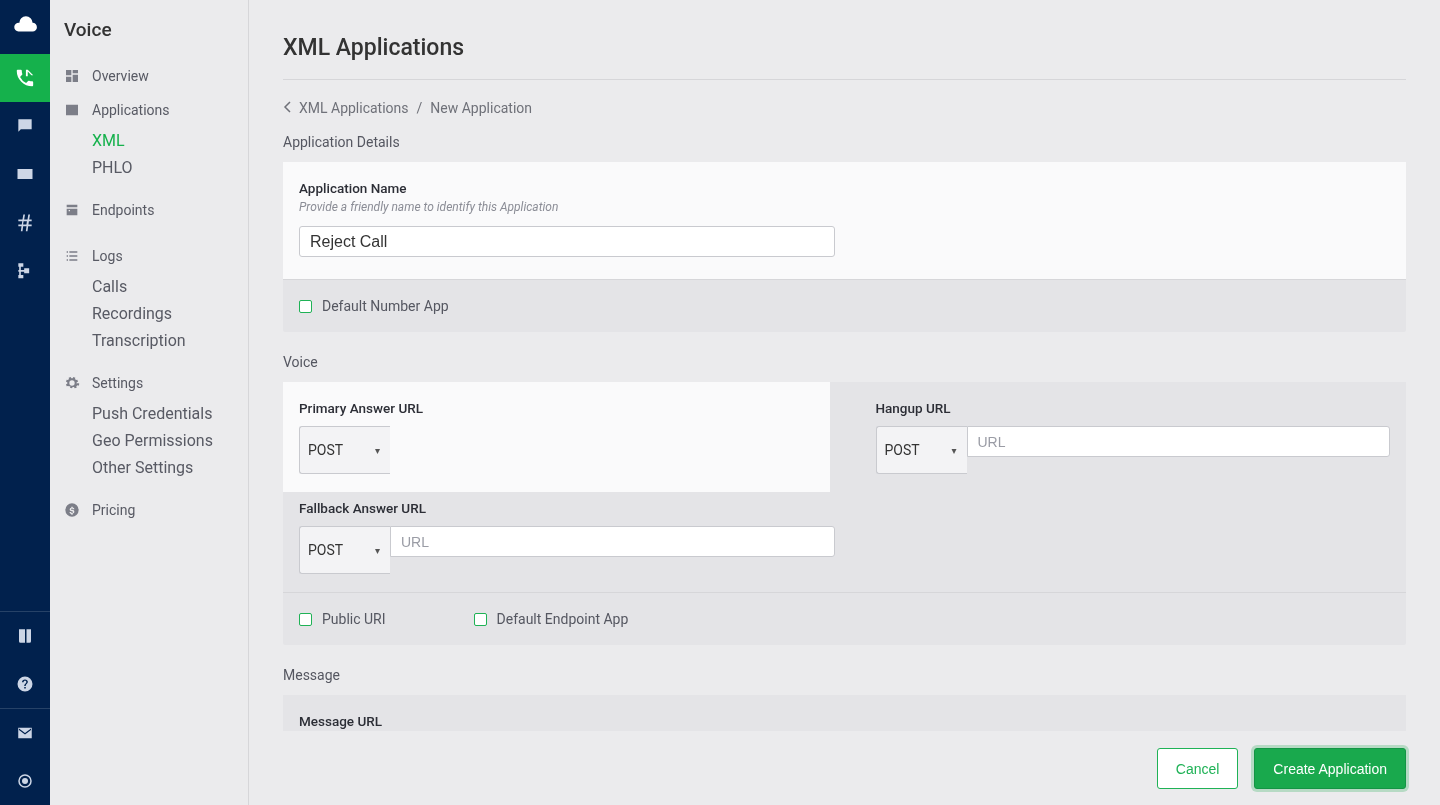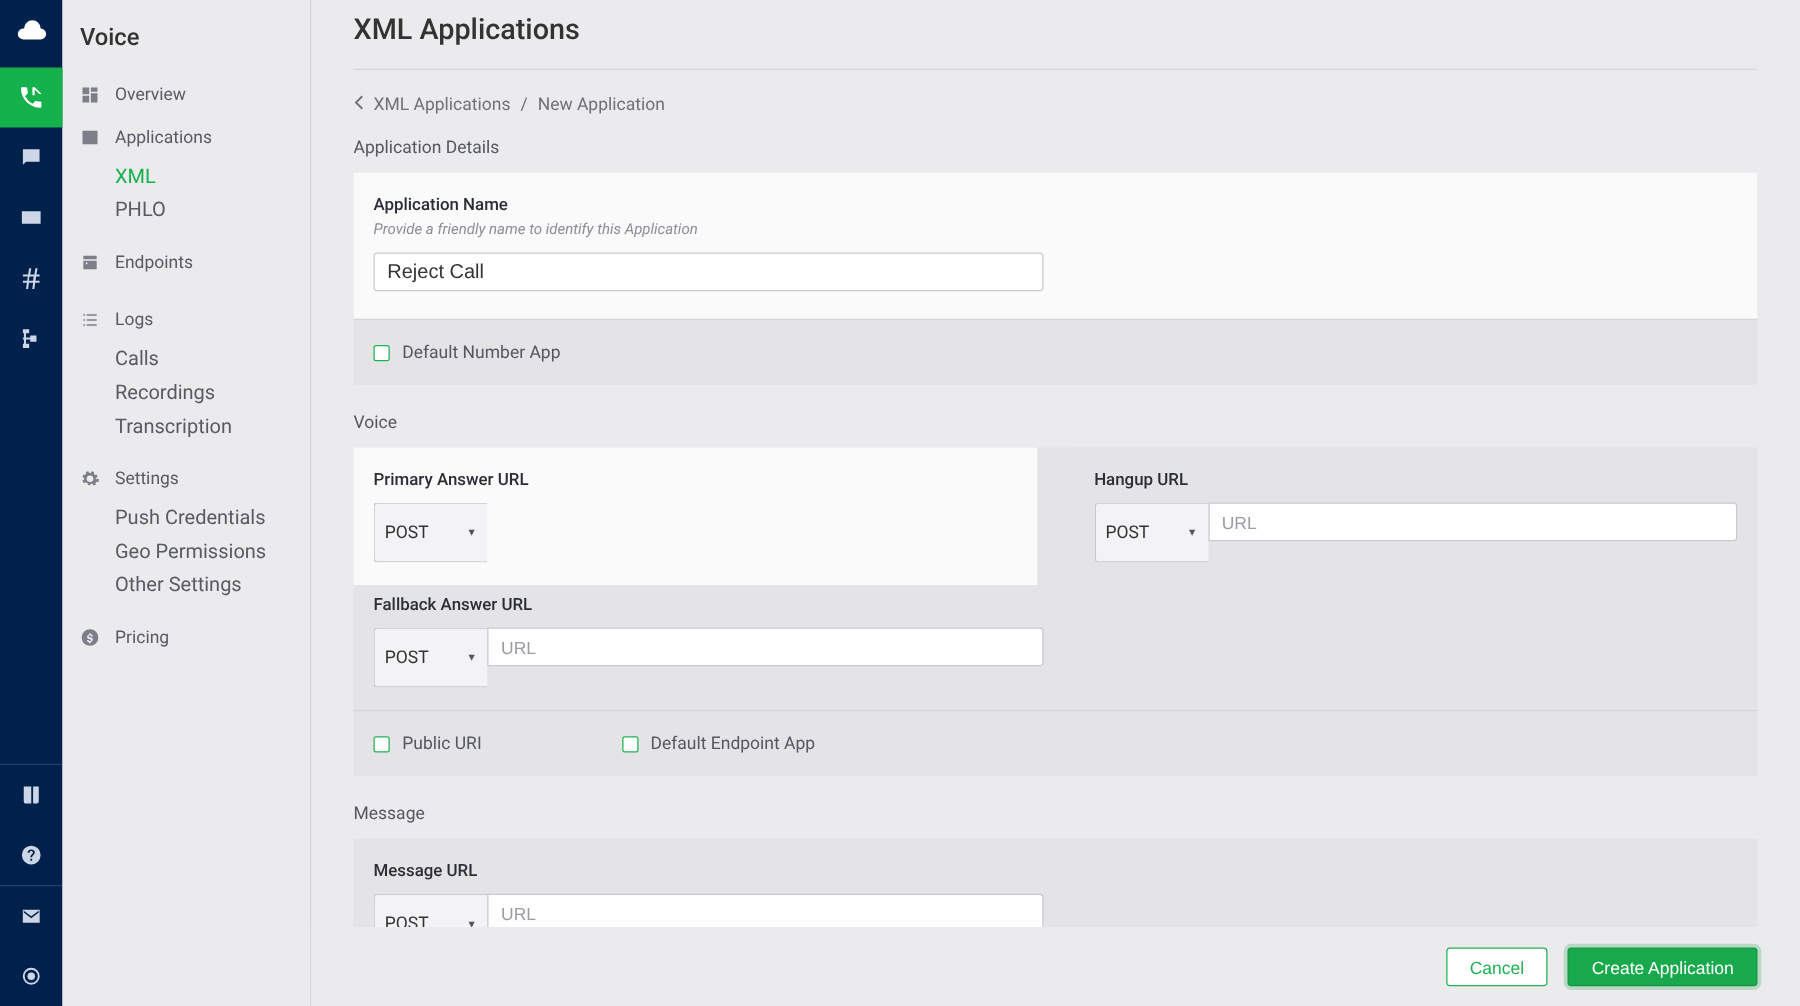--- a/index.html
+++ b/index.html
@@ -64,21 +64,21 @@
   
   .main {
     flex: 1;
     display: flex;
     flex-direction: column;
     overflow: hidden;
   }
   .main-scroll {
     flex: 1;
     overflow-y: auto;
-    padding: 10px 34px 20px 34px;
+    padding: 34px 34px 20px 34px;
   }
   .page-title { font-size: 23px; font-weight: 500; padding-bottom: 18px; border-bottom: 1px solid #d6d6d9; margin-bottom: 20px; color:#333;}
   .breadcrumb { display: flex; align-items: center; gap: 8px; color: #6f7179; font-size: 14px; margin-bottom: 18px; }
   .breadcrumb .chev { color: #6f7179; }
   .breadcrumb a { color: #6f7179; text-decoration: none; }
 
   .section-label { font-size: 14px; color: #555761; margin-bottom: 12px; }
 
   .panel { background: #e4e4e7; border-radius: 2px; margin-bottom: 22px; }
   .card { background: #fafafb; padding: 18px 16px; }
@@ -128,35 +128,35 @@
   .checkbox-row.inline { padding: 0; }
   .checkbox {
     width: 13px; height: 13px;
     border: 1.5px solid #1fb256;
     border-radius: 2px;
     background: #fff;
     flex-shrink: 0;
     cursor: pointer;
   }
   .checkbox-label { color: #555761; font-size: 14px; }
-  .checkbox-pair { display: flex; gap: 112px; padding: 18px 16px; }
+  .checkbox-pair { display: flex; gap: 88px; padding: 18px 16px; }
 
   .separator { height: 1px; background: #d6d6d9; }
 
   
   .footer {
     background: #ebebed;
     padding: 16px 34px;
     display: flex;
     justify-content: flex-end;
     gap: 16px;
     border-top: 1px solid #ebebed;
   }
   .btn {
-    height: 31px;
+    height: 41px;
     padding: 0 18px;
     border-radius: 3px;
     font-size: 14px;
     cursor: pointer;
     display: inline-flex; align-items: center;
   }
   .btn-secondary {
     background: #fff;
     border: 1px solid #1fb256;
     color: #1fb256;

